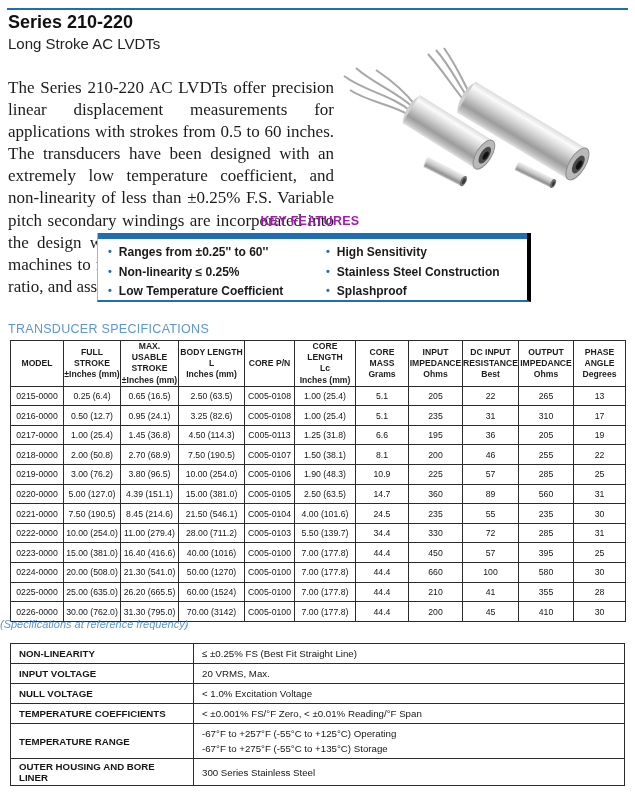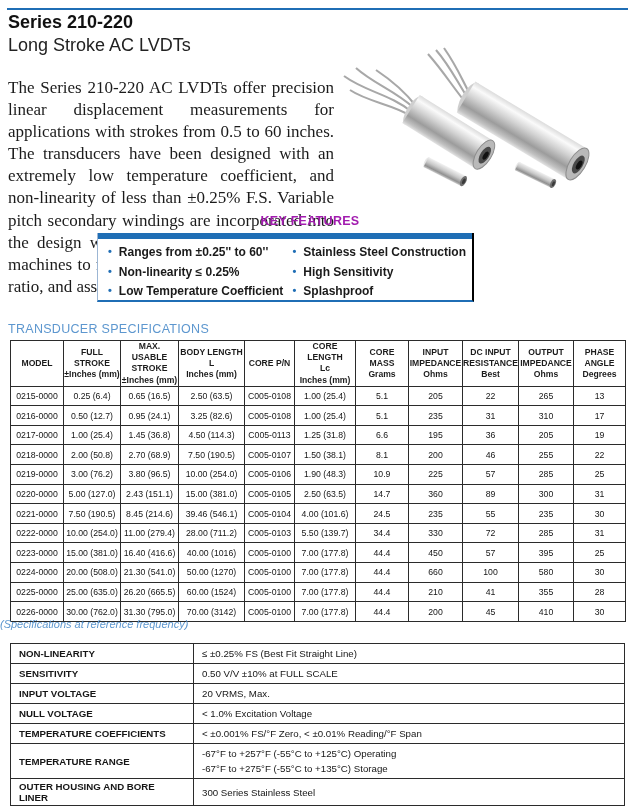--- a/index.html
+++ b/index.html
@@ -3,35 +3,35 @@
 <meta charset="utf-8">
 <style>
   html,body { margin:0; padding:0; background:#e8e8e8; }
   .page {
     position:relative; width:635px; height:812px; background:#ffffff;
     font-family:"Liberation Sans", sans-serif; color:#1c1c1c; overflow:hidden;
     margin:0 auto;
   }
   .top-rule { position:absolute; left:7px; right:7px; top:8px; height:2px; background:#1f6eb5; }
   .title { position:absolute; left:8px; top:12px; margin:0; font-size:18px; font-weight:bold; color:#111; }
-  .subtitle { position:absolute; left:8px; top:35px; margin:0; font-size:18px; font-weight:normal; color:#222; }
+  .subtitle { position:absolute; left:8px; top:35px; margin:0; font-size:15px; font-weight:normal; color:#222; }
   .intro {
     position:absolute; left:8px; top:77px; width:326px; margin:0;
     font-family:"Liberation Serif", serif; font-size:17px; line-height:1.30;
     text-align:justify; color:#1b1b1b;
   }
   .photo { position:absolute; left:332px; top:46px; width:300px; height:172px; }
 
   .features-title {
     position:absolute; left:97px; top:214px; width:426px; text-align:center;
     font-size:12.5px; font-weight:bold; letter-spacing:0.3px; color:#a21caf;
   }
   .features-box {
-    position:absolute; left:97px; top:233px; width:377px; height:69px; box-sizing:border-box;
-    border-left:1px solid #9cb6d4; border-right:2px solid #000000; border-bottom:2px solid #1f6eb5;
+    position:absolute; left:97px; top:233px; width:434px; height:69px; box-sizing:border-box;
+    border-left:1px solid #9cb6d4; border-right:4px solid #000000; border-bottom:2px solid #1f6eb5;
     background:#fff;
   }
   .features-bar { height:6px; background:#1f6eb5; }
   .features-cols { display:flex; padding:4px 6px 0 10px; }
   .features-cols ul { list-style:none; margin:0; padding:0; }
   .features-col-left { width:218px; }
   .features-col-right { flex:1; }
   .features-cols li { font-size:12px; font-weight:bold; line-height:19.5px; color:#1a1a1a; white-space:nowrap; }
   .bullet { color:#1f6eb5; font-size:11px; margin-right:7px; position:relative; top:-1px; }
 
@@ -138,22 +138,22 @@
   <div class="features-title">KEY FEATURES</div>
   <div class="features-box">
     <div class="features-bar"></div>
     <div class="features-cols">
       <ul id="features-left" class="features-col-left">
           <li><span class="bullet">•</span><span>Ranges from ±0.25'' to 60''</span></li>
           <li><span class="bullet">•</span><span>Non-linearity  ≤ 0.25%</span></li>
           <li><span class="bullet">•</span><span>Low Temperature Coefficient</span></li>
         </ul>
       <ul id="features-right" class="features-col-right">
+          <li><span class="bullet">•</span><span>High Sensitivity</span></li>
           <li><span class="bullet">•</span><span>Stainless Steel Construction</span></li>
-          <li><span class="bullet">•</span><span>High Sensitivity</span></li>
           <li><span class="bullet">•</span><span>Splashproof</span></li>
         </ul>
     </div>
   </div>
 
   <div class="spec-title">TRANSDUCER SPECIFICATIONS</div>
   <table id="spec-table">
       <colgroup>
         <col style="width: 53px;">
         <col style="width: 57px;">
@@ -260,35 +260,35 @@
           <td>1.90 (48.3)</td>
           <td>10.9</td>
           <td>225</td>
           <td>57</td>
           <td>285</td>
           <td>25</td>
         </tr>
         <tr>
           <td>0220-0000</td>
           <td>5.00 (127.0)</td>
-          <td>2.43 (151.1)</td>
+          <td>4.39 (151.1)</td>
           <td>15.00 (381.0)</td>
           <td>C005-0105</td>
           <td>2.50 (63.5)</td>
           <td>14.7</td>
           <td>360</td>
           <td>89</td>
-          <td>300</td>
+          <td>560</td>
           <td>31</td>
         </tr>
         <tr>
           <td>0221-0000</td>
           <td>7.50 (190.5)</td>
           <td>8.45 (214.6)</td>
-          <td>39.46 (546.1)</td>
+          <td>21.50 (546.1)</td>
           <td>C005-0104</td>
           <td>4.00 (101.6)</td>
           <td>24.5</td>
           <td>235</td>
           <td>55</td>
           <td>235</td>
           <td>30</td>
         </tr>
         <tr>
           <td>0222-0000</td>
@@ -363,24 +363,20 @@
       <colgroup>
         <col style="width: 183px;">
         <col>
       </colgroup>
       <tbody>
         <tr>
           <td class="label">NON-LINEARITY</td>
           <td class="value">≤ ±0.25% FS (Best Fit Straight Line)</td>
         </tr>
         <tr>
-          <td class="label">SENSITIVITY</td>
-          <td class="value">0.50 V/V ±10% at FULL SCALE</td>
-        </tr>
-        <tr>
           <td class="label">INPUT VOLTAGE</td>
           <td class="value">20 VRMS, Max.</td>
         </tr>
         <tr>
           <td class="label">NULL VOLTAGE</td>
           <td class="value">&lt; 1.0% Excitation Voltage</td>
         </tr>
         <tr>
           <td class="label">TEMPERATURE COEFFICIENTS</td>
           <td class="value">&lt; ±0.001% FS/°F Zero, &lt; ±0.01% Reading/°F Span</td>

